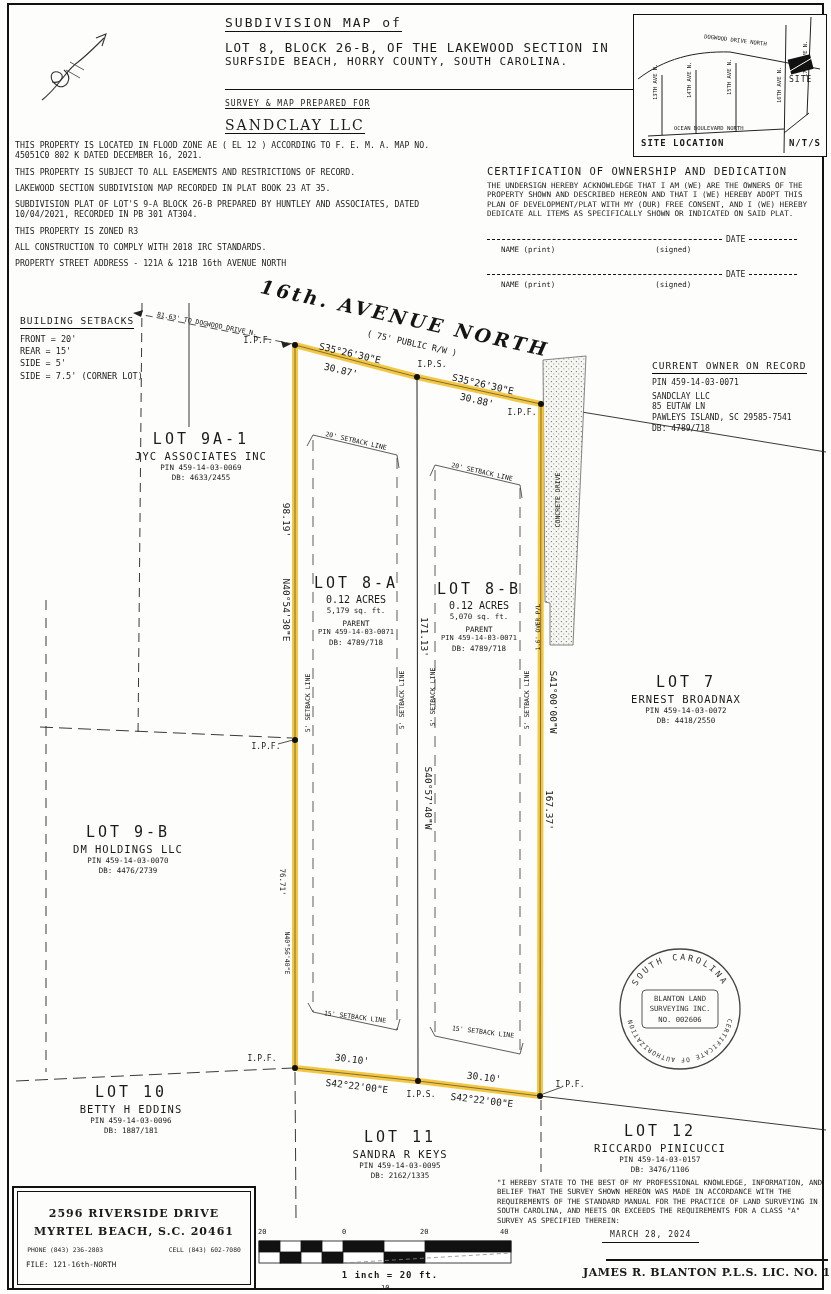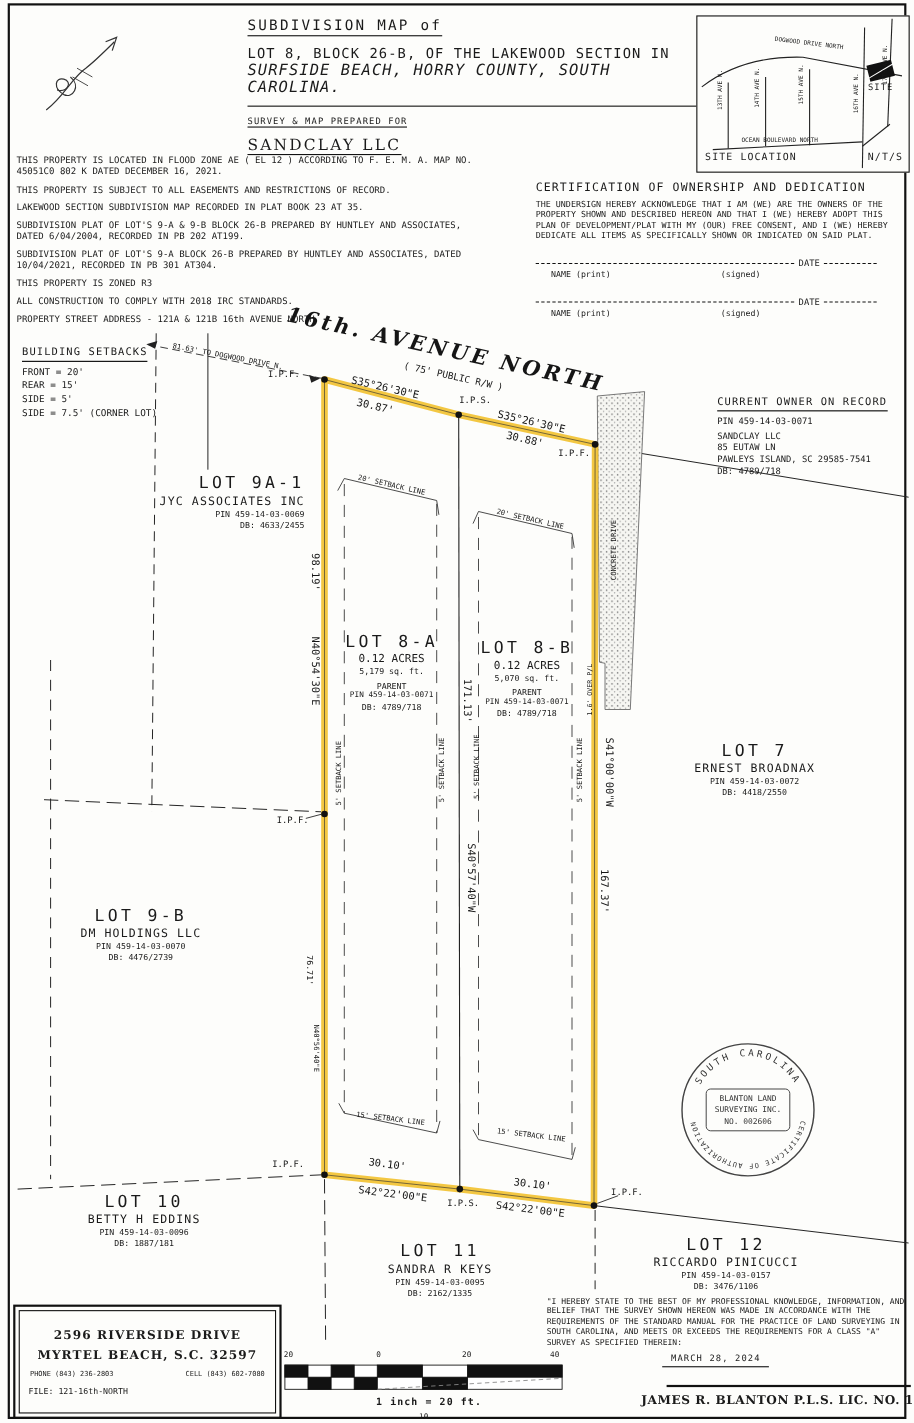--- a/index.html
+++ b/index.html
@@ -8,21 +8,21 @@
   .frame{position:absolute;left:7px;top:3px;right:7px;bottom:4px;border:2.5px solid #111;pointer-events:none;}
   .abs{position:absolute;}
   .pl{position:absolute;white-space:nowrap;color:#151515;}
   .lot{position:absolute;text-align:center;transform:translateX(-50%);white-space:nowrap;}
   .lot .nm{font-size:15px;letter-spacing:3px;}
   .lot .ow{font-size:10.5px;letter-spacing:1px;margin-top:2px;}
   .lot .sm{font-size:7.5px;margin-top:1px;}
   .hdr{position:absolute;left:225px;top:12px;width:410px;text-align:left;}
   .hdr .t1{font-size:13px;letter-spacing:2px;display:inline-block;border-bottom:1px solid #111;padding-bottom:1px;}
   .hdr .t2{font-size:12.5px;letter-spacing:1px;margin-top:8px;}
-  .hdr .t3{font-size:14px;letter-spacing:1px;border-bottom:1.5px solid #111;padding-bottom:8px;font-style:italic;}
+  .hdr .t3{font-size:11px;letter-spacing:1px;border-bottom:1.5px solid #111;padding-bottom:21px;}
   .hdr .t4{font-size:8px;display:inline-block;border-bottom:1px solid #111;margin-top:9px;letter-spacing:1px;}
   .hdr .t5{font-size:14px;letter-spacing:2px;display:inline-block;border-bottom:1.5px solid #111;margin-top:7px;font-family:"DejaVu Serif",serif;}
   .notes{position:absolute;left:15px;top:140px;width:432px;font-size:8.2px;line-height:1.25;}
   .notes p{margin:0 0 6px 0;}
   .cert{position:absolute;left:487px;top:165px;width:337px;}
   .cert .ct{font-size:10.5px;letter-spacing:1px;margin-bottom:4px;}
   .cert .cb{font-size:7.6px;line-height:1.25;}
   .sig{margin-top:16px;}
   .sigline{display:flex;align-items:center;font-size:8px;}
   .dash{border-bottom:1.5px dashed #111;height:1px;}
@@ -38,21 +38,21 @@
   .firm .fa{font-size:11px;font-weight:bold;letter-spacing:1px;margin-top:5px;}
   .firm .row{display:flex;justify-content:space-between;width:92%;font-family:"DejaVu Sans Mono",monospace;font-size:6.3px;margin-top:8px;}
   .firm .ff{align-self:flex-start;margin-left:8px;font-family:"DejaVu Sans Mono",monospace;font-size:7.5px;margin-top:7px;}
   .stmt{position:absolute;left:497px;top:1178px;width:332px;font-size:7.3px;line-height:1.3;}
   .stmt .dt{margin:5px 0 0 105px;font-size:8px;display:inline-block;border-bottom:1px solid #111;padding:0 8px 1px 8px;letter-spacing:1px;}
   .pls{position:absolute;left:583px;top:1266px;width:246px;font-family:"DejaVu Serif",serif;
        font-size:11px;font-weight:bold;letter-spacing:.5px;white-space:nowrap;}
   .plsrule{position:absolute;left:606px;top:1259px;width:222px;border-top:2px solid #111;}
   .inset{position:absolute;left:633px;top:14px;width:192px;height:141px;border:1.5px solid #111;background:#fdfdfb;}
   .inset .lbl{position:absolute;font-size:5.5px;white-space:nowrap;}
-  .inset .cap{position:absolute;font-size:9px;letter-spacing:1px;}
+  .inset .cap{position:absolute;font-size:9px;letter-spacing:1px;font-weight:bold;}
   .sbar-ticks span{position:absolute;font-size:7px;}
   .sbar-cap{position:absolute;left:300px;top:1270px;width:180px;text-align:center;font-size:9px;font-weight:bold;letter-spacing:1px;}
 </style>
 </head>
 <body>
 
 <div class="page">
   <div class="frame"></div>
 
   <svg class="abs" width="831" height="1294" viewBox="0 0 831 1294" style="left:0;top:0">
@@ -155,21 +155,20 @@
     <div class="lbl" style="left:168px;top:62px;transform:rotate(-90deg);transform-origin:left top;">17TH AVE N.</div>
     <div class="lbl" style="left:155px;top:60px;font-size:8px;letter-spacing:1px;">SITE</div>
     <div class="cap" style="left:7px;top:123px;">SITE LOCATION</div>
     <div class="cap" style="right:5px;top:123px;">N/T/S</div>
   </div>
 
   <div class="notes">
     <p>THIS PROPERTY IS LOCATED IN FLOOD ZONE AE ( EL 12 ) ACCORDING TO F. E. M. A. MAP NO. 45051C0 802 K   DATED DECEMBER 16, 2021.</p>
     <p>THIS PROPERTY IS SUBJECT TO ALL EASEMENTS AND RESTRICTIONS OF RECORD.</p>
     <p>LAKEWOOD SECTION SUBDIVISION MAP RECORDED IN PLAT BOOK 23 AT 35.</p>
-    <p>SUBDIVISION PLAT OF LOT'S 9-A &amp; 9-B BLOCK 26-B PREPARED BY HUNTLEY AND ASSOCIATES, DATED 6/04/2004, RECORDED IN PB 202 AT199.</p>
     <p>SUBDIVISION PLAT OF LOT'S 9-A  BLOCK 26-B PREPARED BY HUNTLEY AND ASSOCIATES, DATED 10/04/2021, RECORDED IN PB 301 AT304.</p>
     <p>THIS PROPERTY IS ZONED R3</p>
     <p>ALL  CONSTRUCTION TO COMPLY WITH 2018 IRC STANDARDS.</p>
     <p>PROPERTY STREET ADDRESS - 121A &amp; 121B 16th AVENUE NORTH</p>
   </div>
 
   <div class="cert">
     <div class="ct">CERTIFICATION  OF  OWNERSHIP  AND  DEDICATION</div>
     <div class="cb">THE UNDERSIGN HEREBY ACKNOWLEDGE THAT I AM (WE) ARE THE OWNERS OF THE PROPERTY SHOWN AND DESCRIBED HEREON AND THAT I (WE) HEREBY ADOPT THIS PLAN OF DEVELOPMENT/PLAT WITH MY (OUR) FREE CONSENT, AND I (WE) HEREBY DEDICATE ALL ITEMS AS SPECIFICALLY SHOWN OR INDICATED ON SAID PLAT.</div>
     <div class="sig">
@@ -249,21 +248,21 @@
   <div class="pl" style="left:483px;top:1032px;transform:translate(-50%,-50%) rotate(7deg);font-size:6.5px;">15' SETBACK LINE</div>
 
   <div class="pl" style="left:262px;top:1058px;transform:translate(-50%,-50%);font-size:8px;">I.P.F.</div>
   <div class="pl" style="left:352px;top:1059px;transform:translate(-50%,-50%) rotate(7deg);font-size:9.5px;">30.10'</div>
   <div class="pl" style="left:357px;top:1086px;transform:translate(-50%,-50%) rotate(7deg);font-size:9.5px;">S42°22'00"E</div>
   <div class="pl" style="left:421px;top:1094px;transform:translate(-50%,-50%);font-size:8px;">I.P.S.</div>
   <div class="pl" style="left:484px;top:1077px;transform:translate(-50%,-50%) rotate(7deg);font-size:9.5px;">30.10'</div>
   <div class="pl" style="left:482px;top:1100px;transform:translate(-50%,-50%) rotate(7deg);font-size:9.5px;">S42°22'00"E</div>
   <div class="pl" style="left:570px;top:1084px;transform:translate(-50%,-50%);font-size:8px;">I.P.F.</div>
 
-  <div class="lot" style="left:211px;top:430px;text-align:right;">
+  <div class="lot" style="left:201px;top:430px;">
     <div class="nm">LOT 9A-1</div>
     <div class="ow">JYC ASSOCIATES INC</div>
     <div class="sm">PIN 459-14-03-0069</div>
     <div class="sm">DB:  4633/2455</div>
   </div>
 
   <div class="lot" style="left:356px;top:574px;">
     <div class="nm">LOT 8-A</div>
     <div style="font-size:10px;margin-top:2px">0.12 ACRES</div>
     <div class="sm">5,179 sq. ft.</div>
@@ -337,21 +336,21 @@
   <div class="stmt">
     <div>"I HEREBY STATE TO THE  BEST OF MY PROFESSIONAL KNOWLEDGE, INFORMATION, AND BELIEF THAT THE SURVEY SHOWN HEREON WAS MADE IN ACCORDANCE WITH THE REQUIREMENTS OF THE STANDARD MANUAL FOR THE PRACTICE OF LAND SURVEYING IN SOUTH CAROLINA, AND MEETS OR EXCEEDS THE REQUIREMENTS FOR A CLASS "A" SURVEY AS SPECIFIED THEREIN:</div>
     <span class="dt">MARCH 28, 2024</span>
   </div>
   <div class="plsrule"></div>
   <div class="pls">JAMES R. BLANTON P.L.S.   LIC. NO. 15511</div>
 
   <div class="firm">
     <div class="inner">
       <div class="fa">2596 RIVERSIDE DRIVE</div>
-      <div class="fa">MYRTEL BEACH, S.C.  32597</div>
+      <div class="fa">MYRTEL BEACH, S.C.  20461</div>
       <div class="row">
         <span>PHONE (843) 236-2803</span>
         <span>CELL (843) 602-7080</span>
       </div>
       <div class="ff">FILE:  121-16th-NORTH</div>
     </div>
   </div>
 
   <div class="sbar-ticks">
     <span style="left:258px;top:1228px;">20</span>

